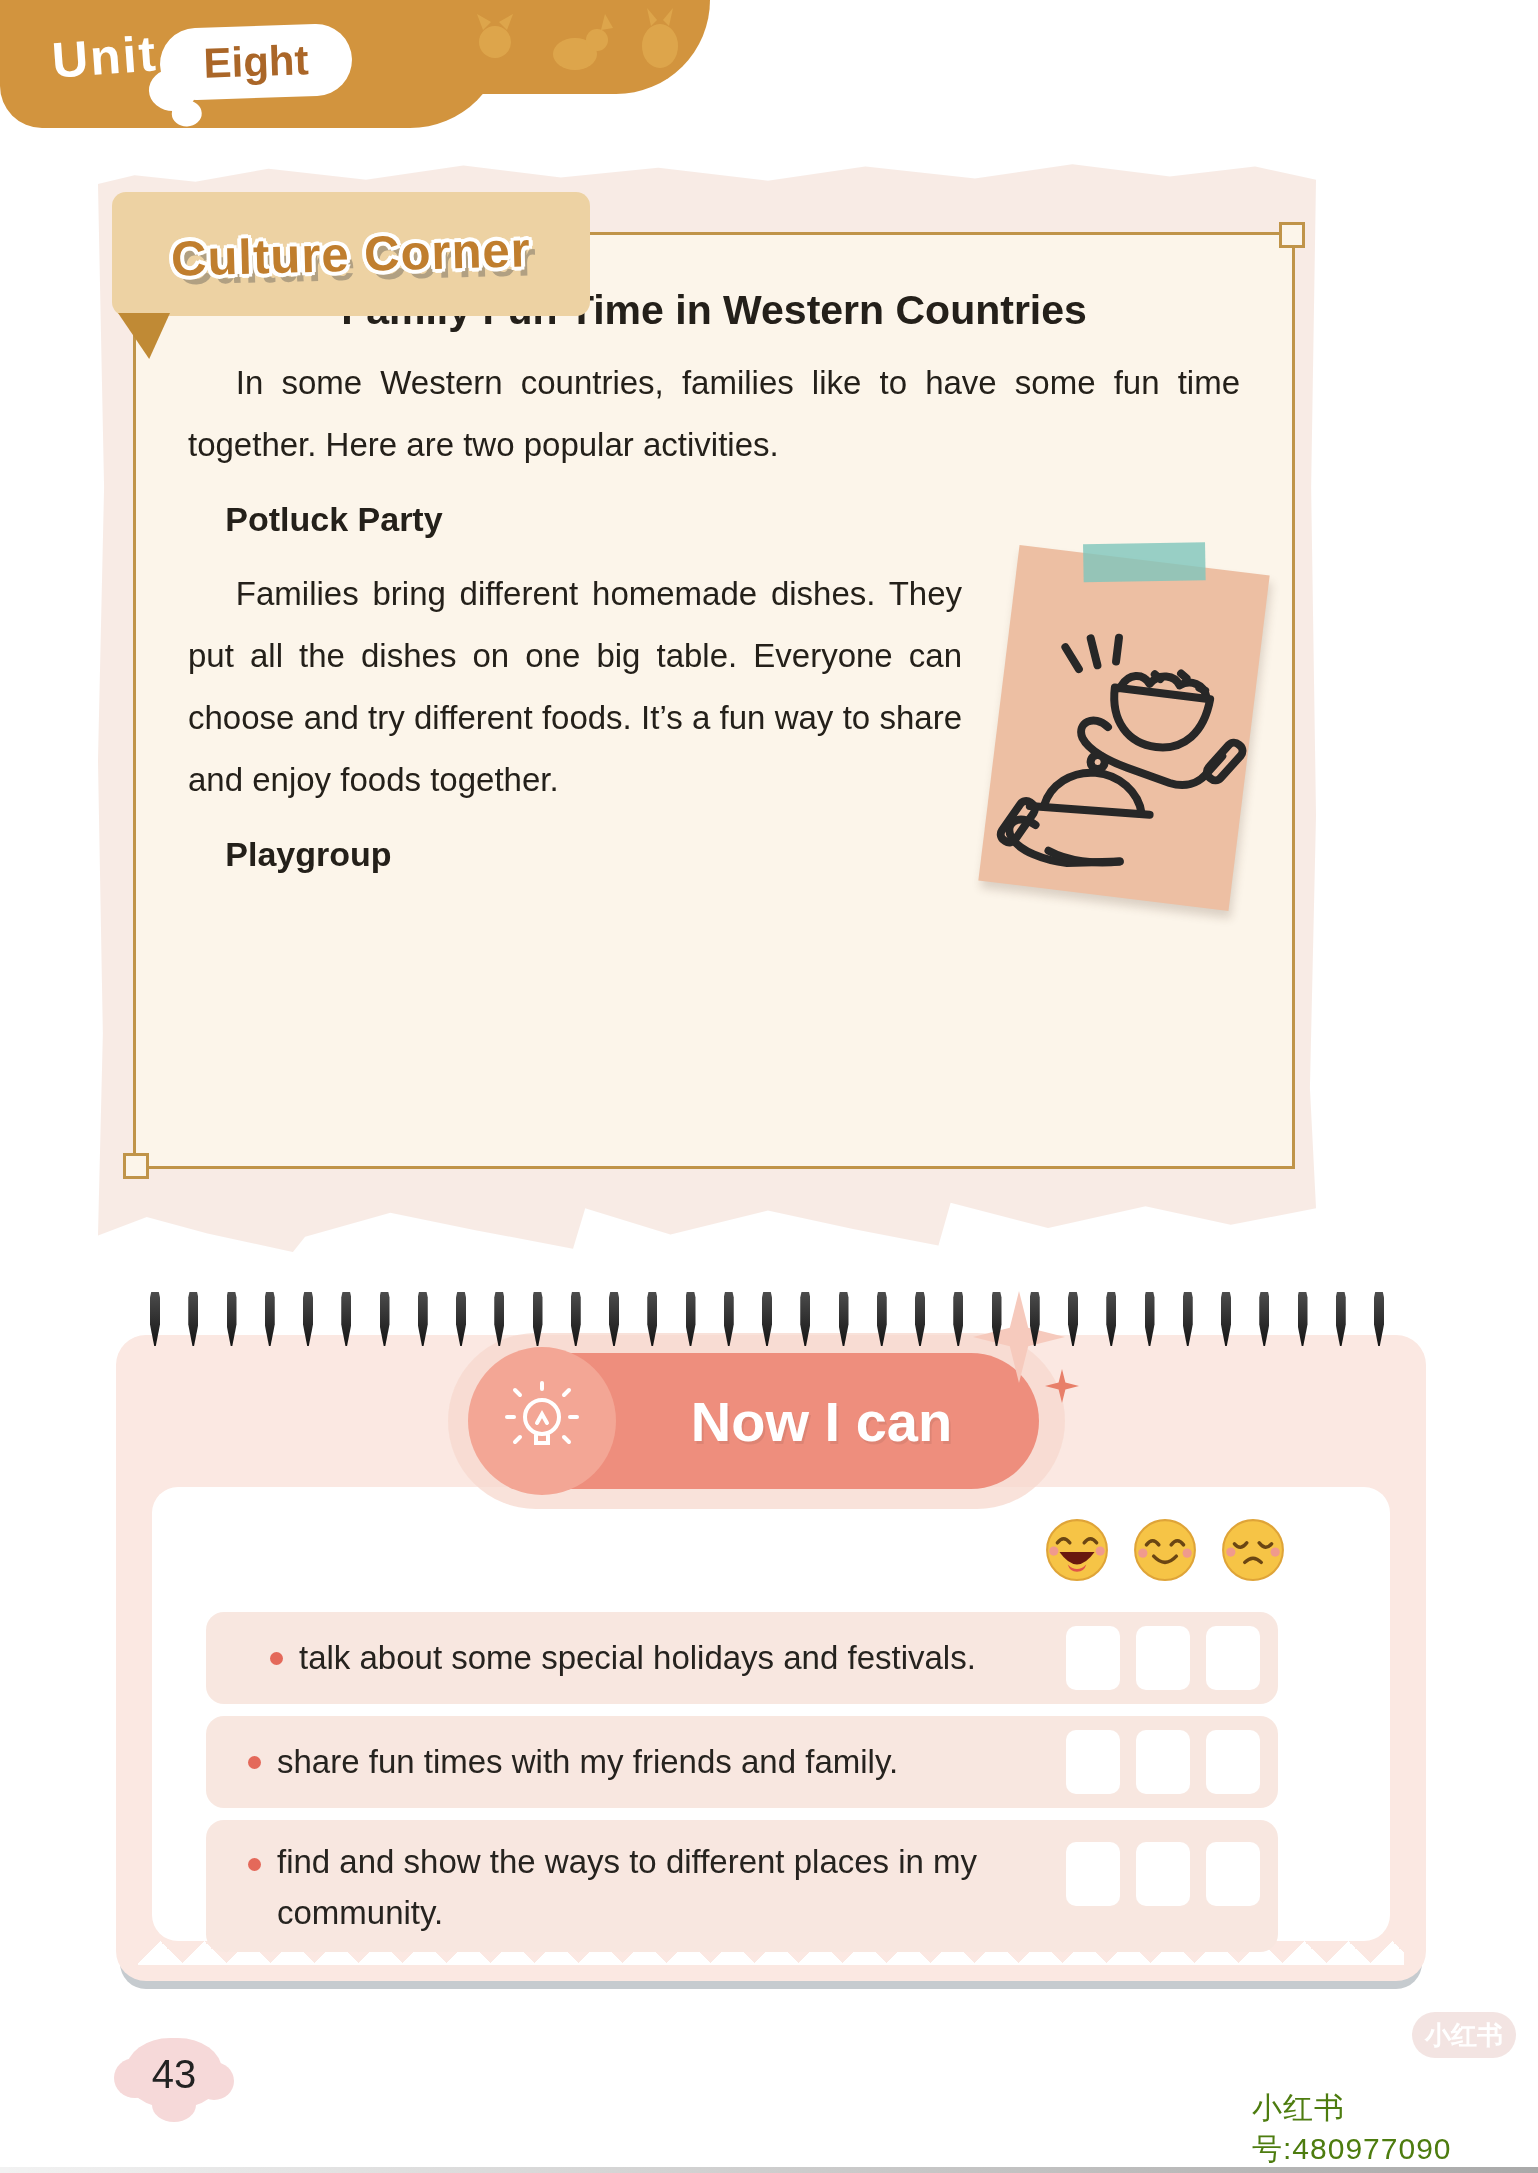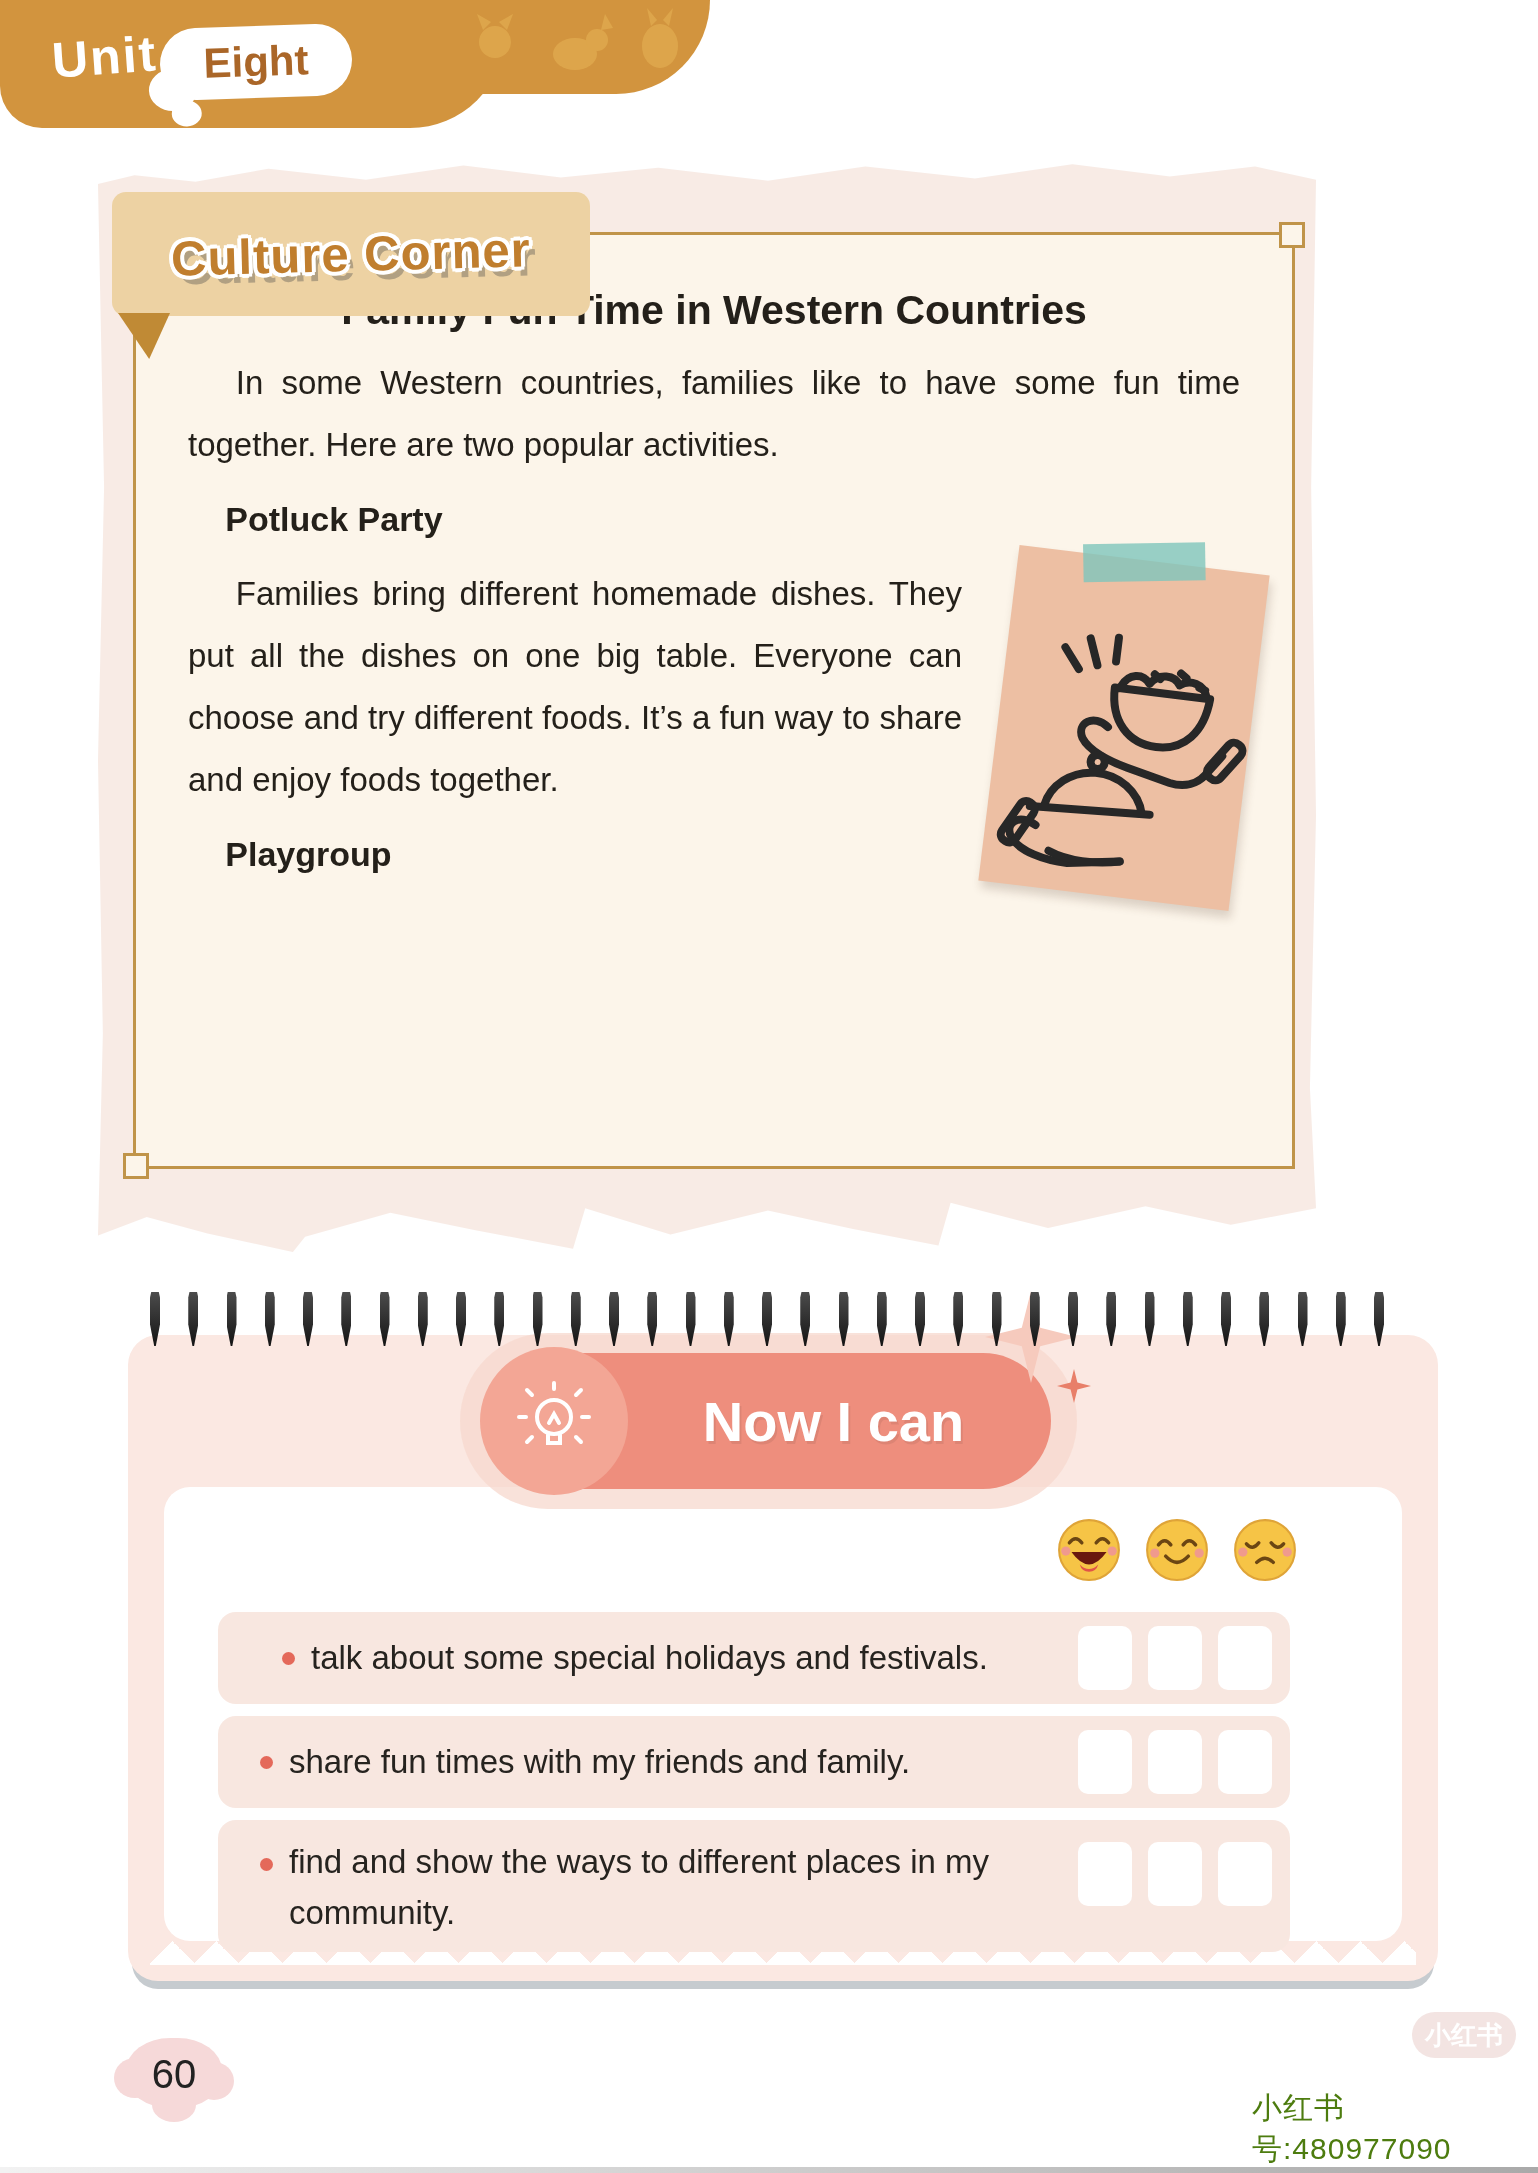--- a/index.html
+++ b/index.html
@@ -57,21 +57,21 @@
   .tape{position:absolute;top:-17px;left:50%;transform:translateX(-50%) rotate(-8deg);
         width:122px;height:38px;background:rgba(126,198,188,.8);}
   .note-art{position:absolute;inset:0;}
 
   
   .notebook{position:absolute;left:112px;top:1292px;width:1310px;height:690px;}
   .spiral{position:absolute;left:38px;right:38px;top:0;height:56px;display:flex;
           justify-content:space-between;z-index:5;}
   .pin{width:10px;height:54px;background:linear-gradient(180deg,#4c4c4c,#141414);
        clip-path:polygon(12% 0,88% 0,100% 10%,100% 60%,58% 100%,42% 100%,0 60%,0 10%);}
-  .nb-body{position:absolute;left:16px;top:43px;width:1310px;height:646px;background:#fbe8e2;
+  .nb-body{position:absolute;left:4px;top:43px;width:1310px;height:646px;background:#fbe8e2;
            border-radius:30px;box-shadow:0 12px 0 -4px #c6cbcf;}
   .nb-white{position:absolute;left:36px;right:36px;top:152px;bottom:40px;background:#ffffff;border-radius:26px;}
   .zigzag{position:absolute;left:22px;right:22px;bottom:16px;height:24px;
           background:conic-gradient(from 135deg at 50% 0%,#ffffff 0 90deg,rgba(0,0,0,0) 0) 0 0/44px 24px repeat-x;}
 
   .pill-wrap{position:absolute;left:358px;top:18px;width:565px;height:136px;}
   .pill-halo{position:absolute;inset:-20px -26px;background:#f7d8ce;border-radius:90px;opacity:.75;}
   .pill{position:absolute;inset:0;background:#ee8e7d;border-radius:70px;}
   .pill-cap{position:absolute;left:-6px;top:-6px;width:148px;height:148px;border-radius:50%;background:#f3a695;
             display:flex;align-items:center;justify-content:center;}
@@ -327,21 +327,21 @@
         </span>
       </div>
     </div>
   </div>
 
   <div class="page-cloud">
     <span class="c2"></span>
       <span class="c3"></span>
       <span class="c1"></span>
       <span class="c4"></span>
-    <span class="page-num">60</span>
+    <span class="page-num">43</span>
   </div>
 
   <div class="wm-logo">
     <span>小红书</span>
   </div>
   <div class="wm-id">小红书号:480977090</div>
 
   <div class="bottom-edge"></div>
 </div>
 

